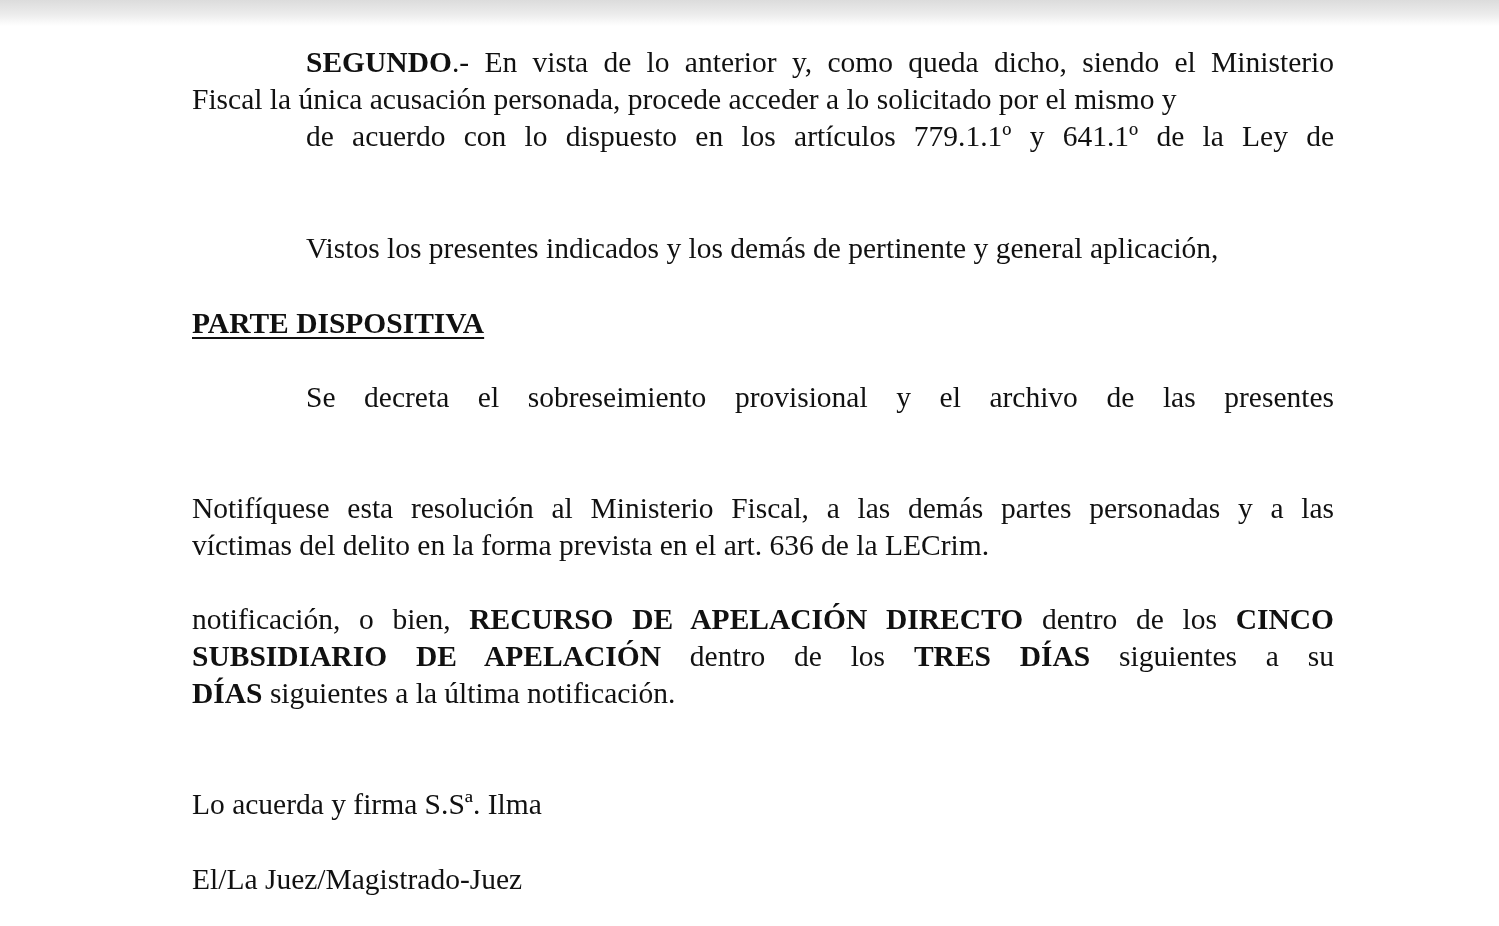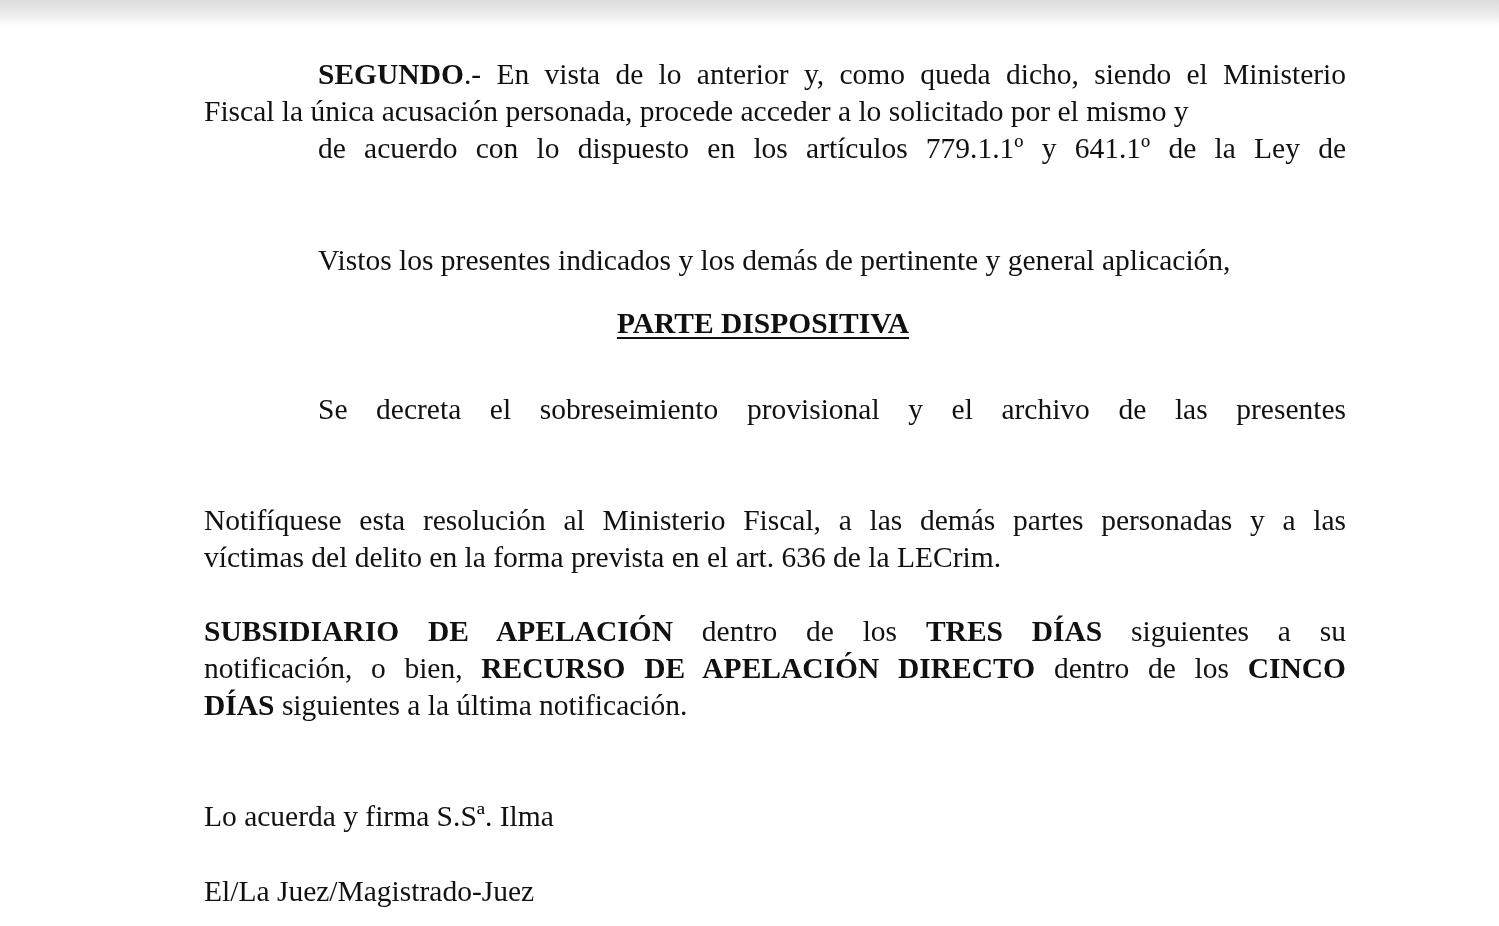--- a/index.html
+++ b/index.html
@@ -23,35 +23,35 @@
       width: 1142px;
       font-family: "Liberation Serif", "DejaVu Serif", serif;
       font-size: 29.5px;
       line-height: 37px;
       color: #111111;
     }
     .p {
       position: absolute;
       left: 0;
       width: 1142px;
-      margin: 12px;
+      margin: 0;
       text-align: justify;
       text-align-last: left;
     }
     .line { display: block; }
     .jline {
       display: block;
       text-align: justify;
       text-align-last: justify;
     }
     b { font-weight: bold; }
     .heading {
       position: absolute;
       left: 0; width: 1142px;
-      text-align: center;
+      text-align: left;
       font-weight: bold;
     }
     .heading span {
       text-decoration: underline;
       text-decoration-thickness: 2px;
       text-underline-offset: 4px;
     }
   </style>
 </head>
 <body>
@@ -75,21 +75,21 @@
   <div class="p" style="top:335px;">
     <span class="jline" style="padding-left:114px;">Se decreta el sobreseimiento provisional y el archivo de las presentes</span>
   </div>
 
   <div class="p" style="top:446px;">
     <span class="jline">Notifíquese esta resolución al Ministerio Fiscal, a las demás partes personadas y a las</span>
     <span class="line">víctimas del delito en la forma prevista en el art. 636 de la LECrim.</span>
   </div>
 
   <div class="p" style="top:557px;">
+    <span class="jline"><span>notificación, o bien, </span><b>RECURSO DE APELACIÓN DIRECTO</b><span> dentro de los </span><b>CINCO</b></span>
     <span class="jline"><b>SUBSIDIARIO DE APELACIÓN</b><span> dentro de los </span><b>TRES DÍAS</b><span> siguientes a su</span></span>
-    <span class="jline"><span>notificación, o bien, </span><b>RECURSO DE APELACIÓN DIRECTO</b><span> dentro de los </span><b>CINCO</b></span>
     <span class="line"><b>DÍAS</b><span> siguientes a la última notificación.</span></span>
   </div>
 
   <div class="p" style="top:742px;">Lo acuerda y firma S.Sª. Ilma</div>
   <div class="p" style="top:817px;">El/La Juez/Magistrado-Juez</div>
 
 </div>
 
 </body></html>

